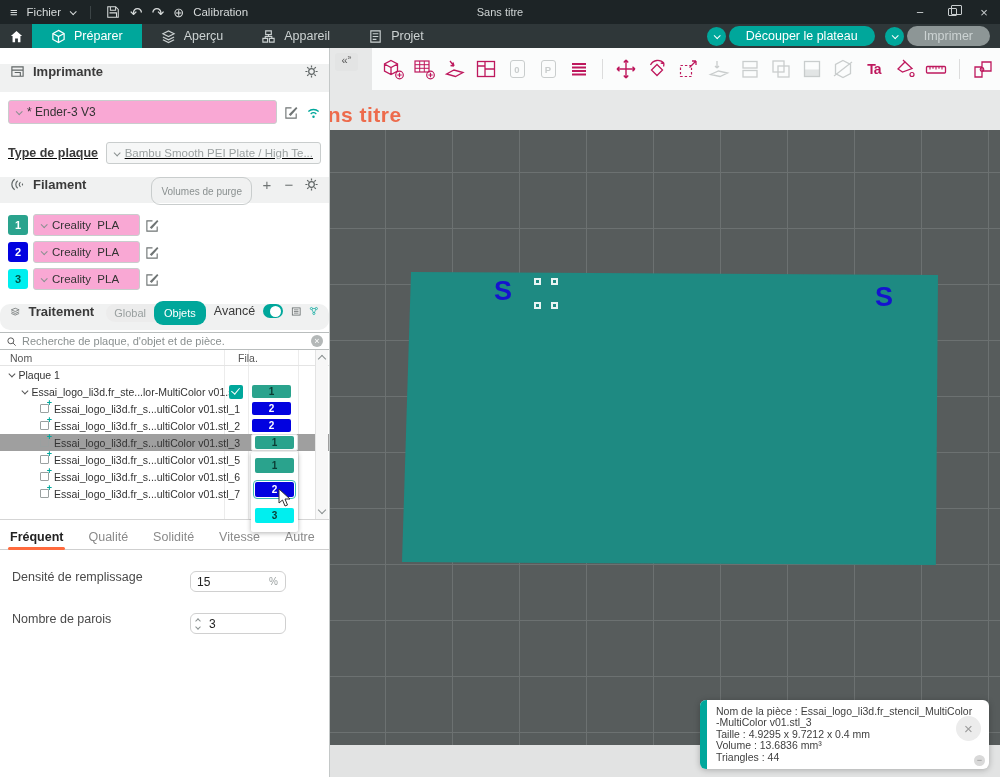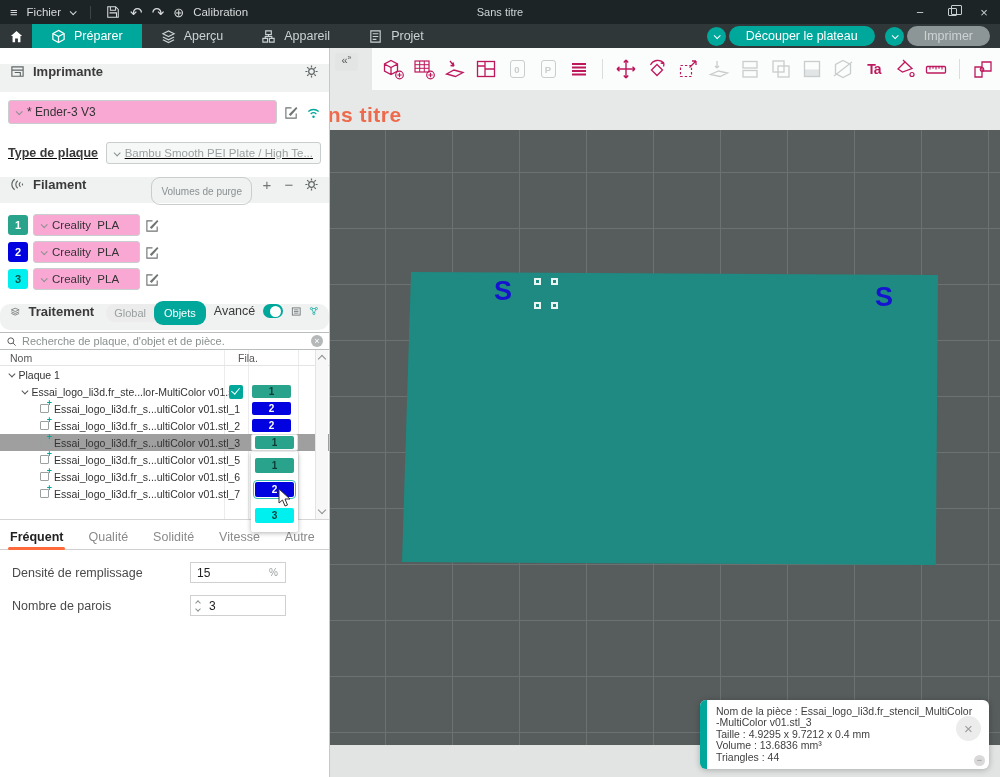--- a/index.html
+++ b/index.html
@@ -106,21 +106,21 @@
   .cursor-svg { position:absolute; z-index:6; }
 
   
   .ptabs { margin-top:8px; height:22px; display:flex; align-items:flex-start; gap:0; padding:0 10px; border-bottom:1px solid #cfcfcf; }
   .ptab { font-size:12.5px; color:#8a8a8a; padding:2px 0 6px 0; margin-right:25px; position:relative; }
   .ptab.active { color:#222; font-weight:bold; }
   .ptab.active::after { content:""; position:absolute; left:-2px; right:-2px; bottom:0; height:3px; background:#ff6a3d; border-radius:2px; }
 
   .param-row { margin:12px 12px 0 12px; display:flex; align-items:center; }
   .param-label { font-size:12.5px; color:#4a4a4a; width:178px; }
-  .pinput { width:96px; height:21px; border:1px solid #d0d0d0; border-radius:0; display:flex; align-items:center; overflow:hidden; }
+  .pinput { width:96px; height:21px; border:1px solid #d0d0d0; border-radius:6px; display:flex; align-items:center; overflow:hidden;margin-top:9px; }
   .pinput input { width:50px; border:none; outline:none; font-size:12px; color:#222; padding-left:6px; font-family:inherit; }
   .punit { margin-left:auto; padding-right:7px; font-size:10px; color:#9aa0a0; }
   .stepper { display:flex; flex-direction:column; justify-content:center; gap:2px; padding:0 3px 0 5px; }
   .stepper .chev { width:4px; height:4px; color:#8a9090; }
   .st-up { transform:rotate(-135deg); }
   .st-dn { transform:rotate(45deg); }
 
   
   .viewport { position:absolute; left:330px; top:48px; right:0; bottom:0; background:#e7e8e8; overflow:hidden; }
   .vp-toolbar { position:absolute; left:42px; top:0; right:0; height:42px; background:#fbfcfc; display:flex; align-items:center; gap:5px; padding-left:8px; }

